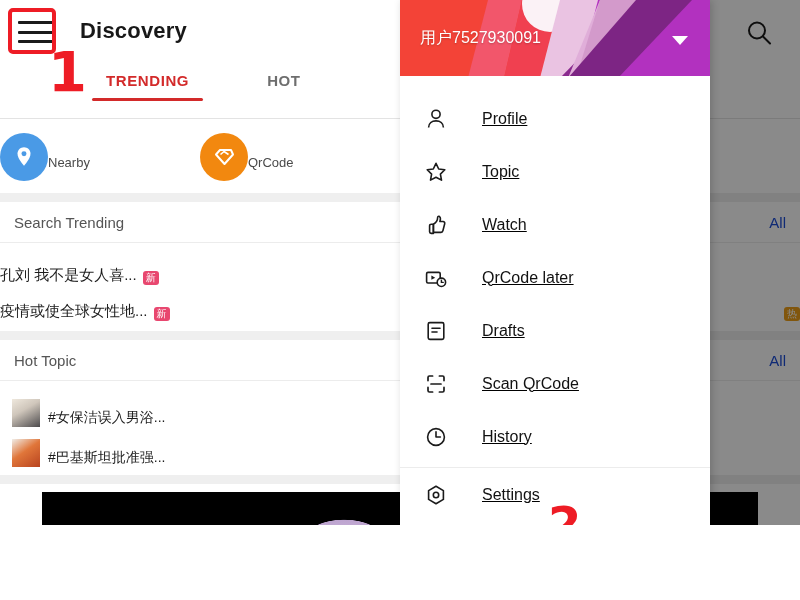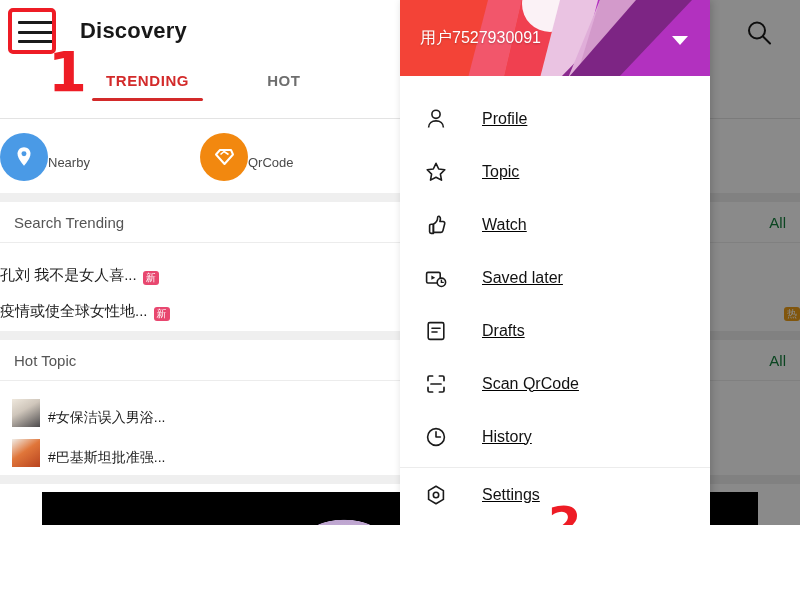--- a/index.html
+++ b/index.html
@@ -35,21 +35,21 @@
   .cats{display:flex;background:#fff;padding:14px 0 12px 0;}
   .cat{flex:1;display:flex;flex-direction:row;align-items:center;}
   .cat .circle{width:48px;height:48px;border-radius:50%;display:flex;align-items:center;justify-content:center;}
   .cat .lbl{margin-top:10px;font-size:13px;color:#4a4a4a;}
   .sep{height:9px;background:#efefef;}
 
   
   .sect-head{display:flex;align-items:center;justify-content:space-between;
     padding:0 14px;height:40px;background:#fff;}
   .sect-title{font-size:15px;color:#555;}
-  .sect-all{font-size:15px;color:#15803d;}
+  .sect-all{font-size:15px;color:#1d4ed8;}
   .thin-line{height:1px;background:#ececec;margin:0 0px;}
 
   
   .trend-grid{display:grid;grid-template-columns:1fr 1fr;background:#fff;padding:6px 0 10px 0;}
   .trend-cell{display:flex;align-items:flex-end;height:36px;padding:0 0;box-sizing:border-box;}
   .trend-txt{font-size:15px;color:#1d1d1d;white-space:nowrap;overflow:hidden;}
   .badge{margin-left:6px;font-size:10px;color:#fff;border-radius:3px;
      padding:1px 3px;line-height:1.25;flex:none;}
   .badge.new{background:#e8476f;}
   .badge.hot{background:#efa018;}
@@ -296,21 +296,21 @@
 
       <div class="mitem">
         <span class="mi-ico">
           <svg width="24" height="24" viewBox="0 0 24 24">
             <rect x="2.6" y="6.4" width="13.6" height="10.6" rx="1.4" fill="none" stroke="#1b1b1b" stroke-width="1.6"></rect>
             <polygon points="7.4,9.6 7.4,13.8 11.2,11.7" fill="#1b1b1b"></polygon>
             <circle cx="17.4" cy="16.3" r="4.2" fill="#fff" stroke="#1b1b1b" stroke-width="1.6"></circle>
             <path d="M17.4 14.1 v2.3 h1.8" fill="none" stroke="#1b1b1b" stroke-width="1.4" stroke-linecap="round"></path>
           </svg>
         </span>
-        <span class="mi-lbl">Saved later</span>
+        <span class="mi-lbl">QrCode later</span>
       </div>
 
       <div class="mitem">
         <span class="mi-ico">
           <svg width="24" height="24" viewBox="0 0 24 24">
             <rect x="4.2" y="3.6" width="15.6" height="16.8" rx="1.6" fill="none" stroke="#1b1b1b" stroke-width="1.6"></rect>
             <line x1="8" y1="9.2" x2="16" y2="9.2" stroke="#1b1b1b" stroke-width="1.6" stroke-linecap="round"></line>
             <line x1="8" y1="13" x2="13" y2="13" stroke="#1b1b1b" stroke-width="1.6" stroke-linecap="round"></line>
           </svg>
         </span>

